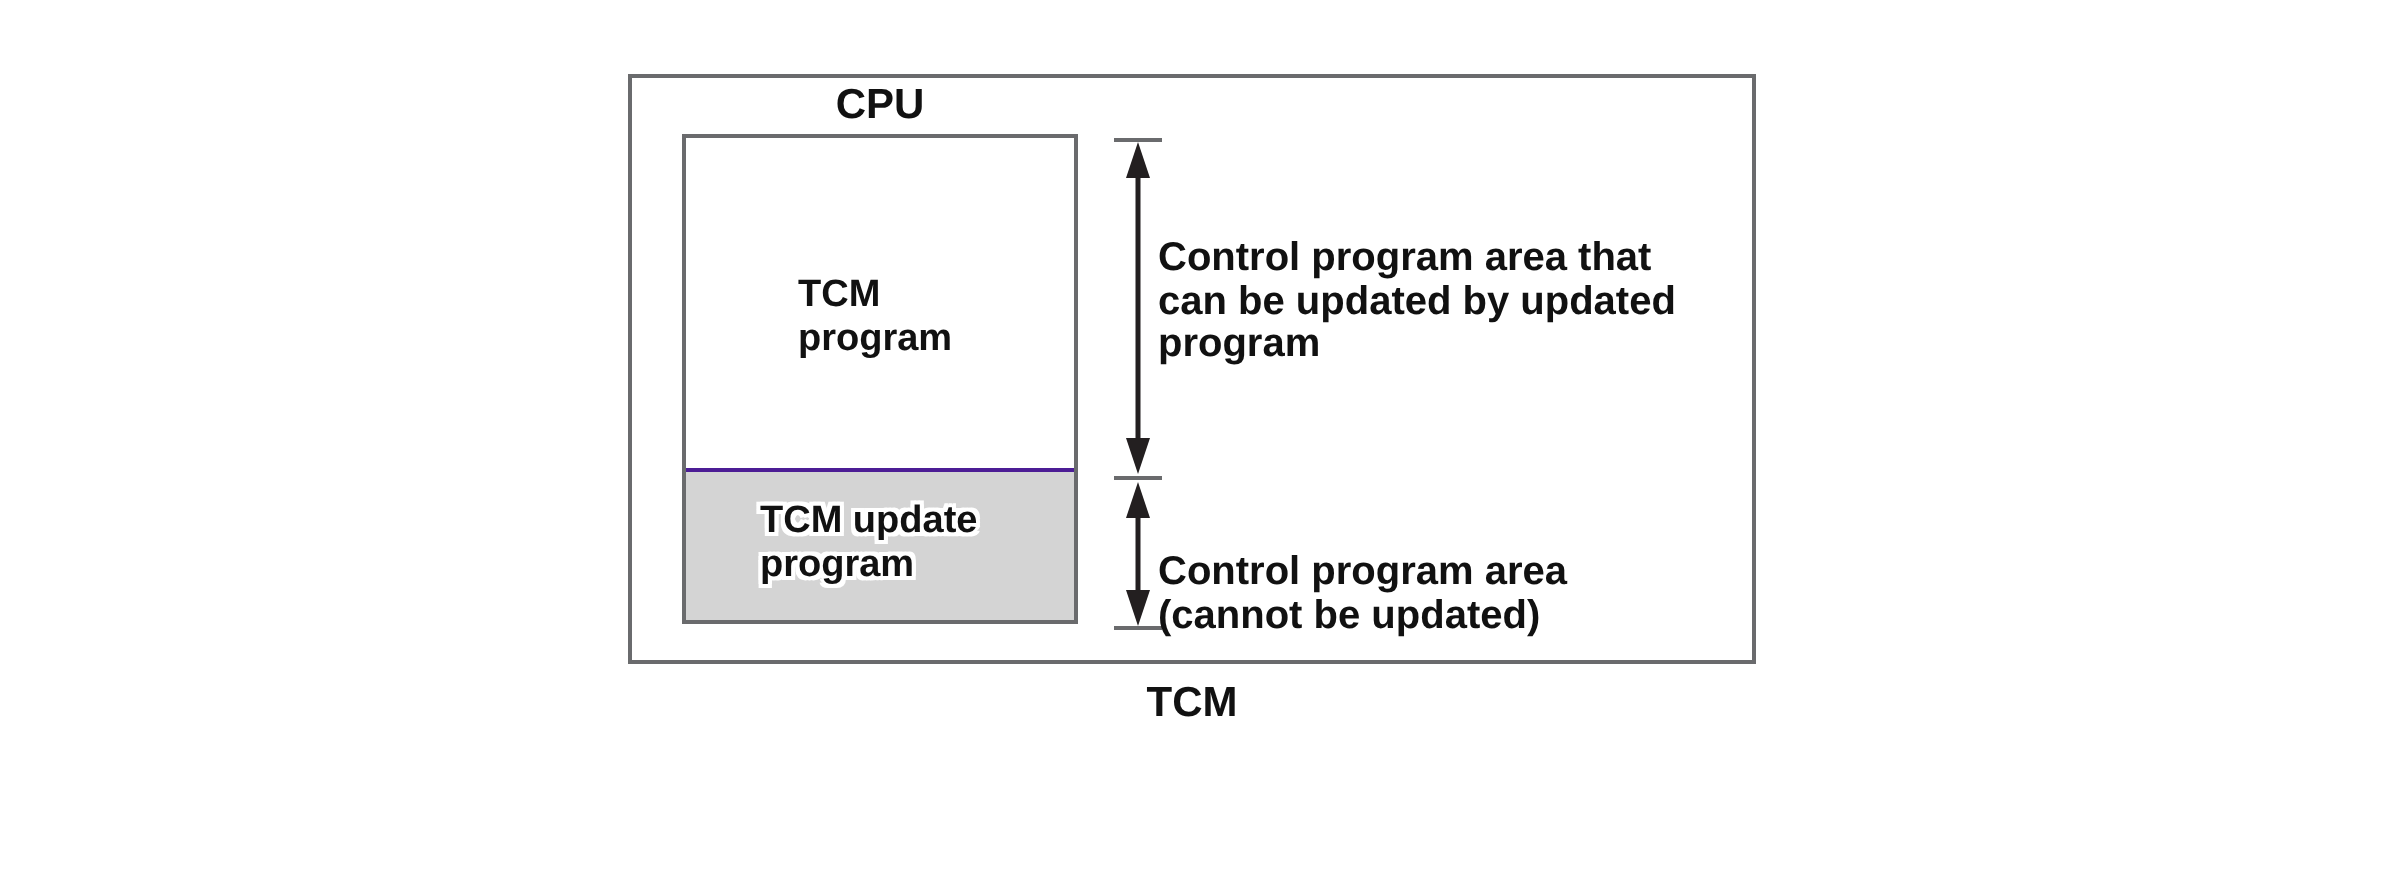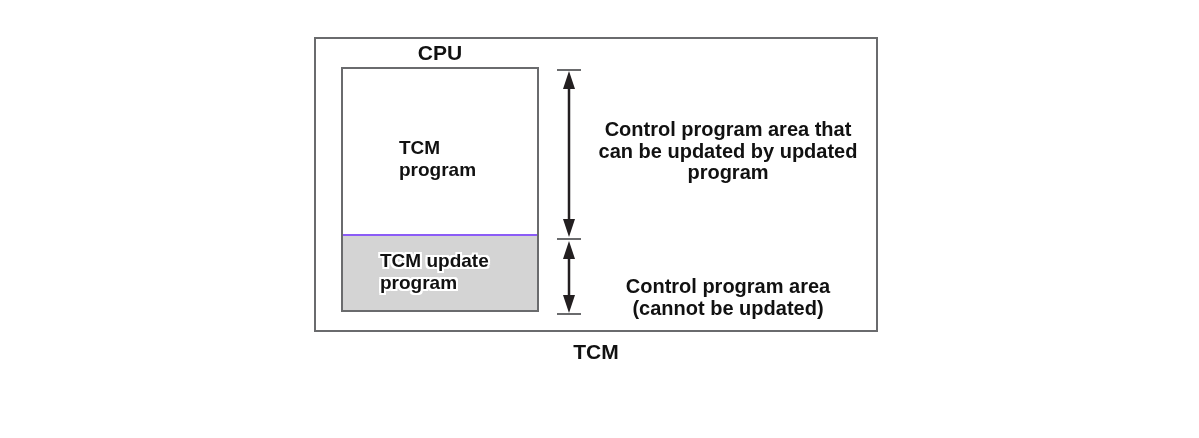--- a/index.html
+++ b/index.html
@@ -52,21 +52,21 @@
   .white-area {
     position: relative;
     flex: 1 1 auto;
     background: #ffffff;
   }
   .gray-area {
     position: relative;
     flex: 0 0 74px;
     height: 74px;
     background: #d4d4d4;
-    border-top: 2px solid #8b5cf6;
+    border-top: 2px solid #4c1d95;
   }
   .area-label {
     position: absolute;
     font-size: 19px;
     font-weight: bold;
     color: #111111;
     line-height: 22px;
     white-space: pre-line;
   }
   .tcm-program-label {
@@ -84,28 +84,27 @@
   }
   .arrows-svg {
     position: absolute;
     left: 231px;
     top: 23px;
     width: 44px;
     height: 262px;
   }
   .annotation {
     position: absolute;
-    left: 277px;
+    left: 263px;
     font-size: 20px;
     font-weight: bold;
     color: #111111;
     line-height: 21.5px;
     white-space: pre-line;
     width: 270px;
-    text-align: center;
   }
   .annotation-updatable { top: 80px; }
   .annotation-fixed { top: 217px; margin-top: 20px; }
   .tcm-label {
     position: absolute;
     left: 314px;
     top: 340px;
     width: 564px;
     text-align: center;
     font-size: 21px;

